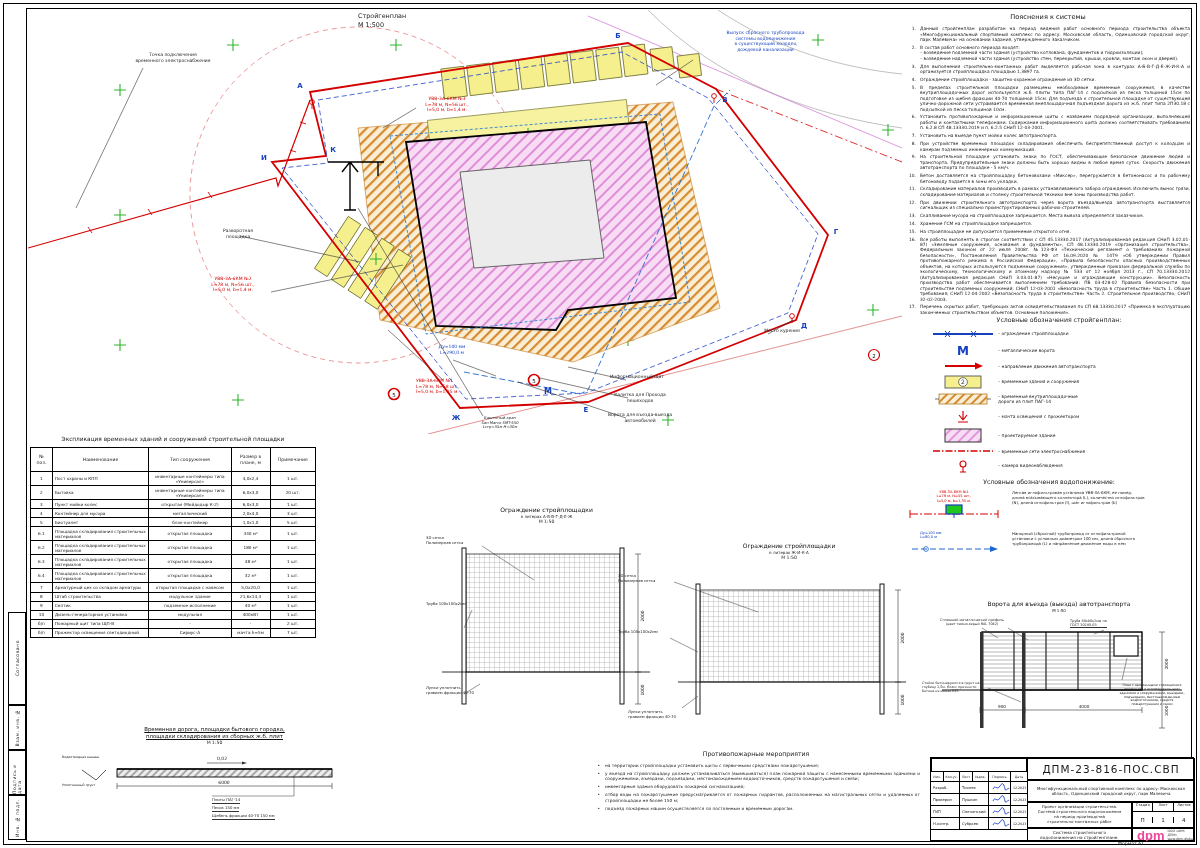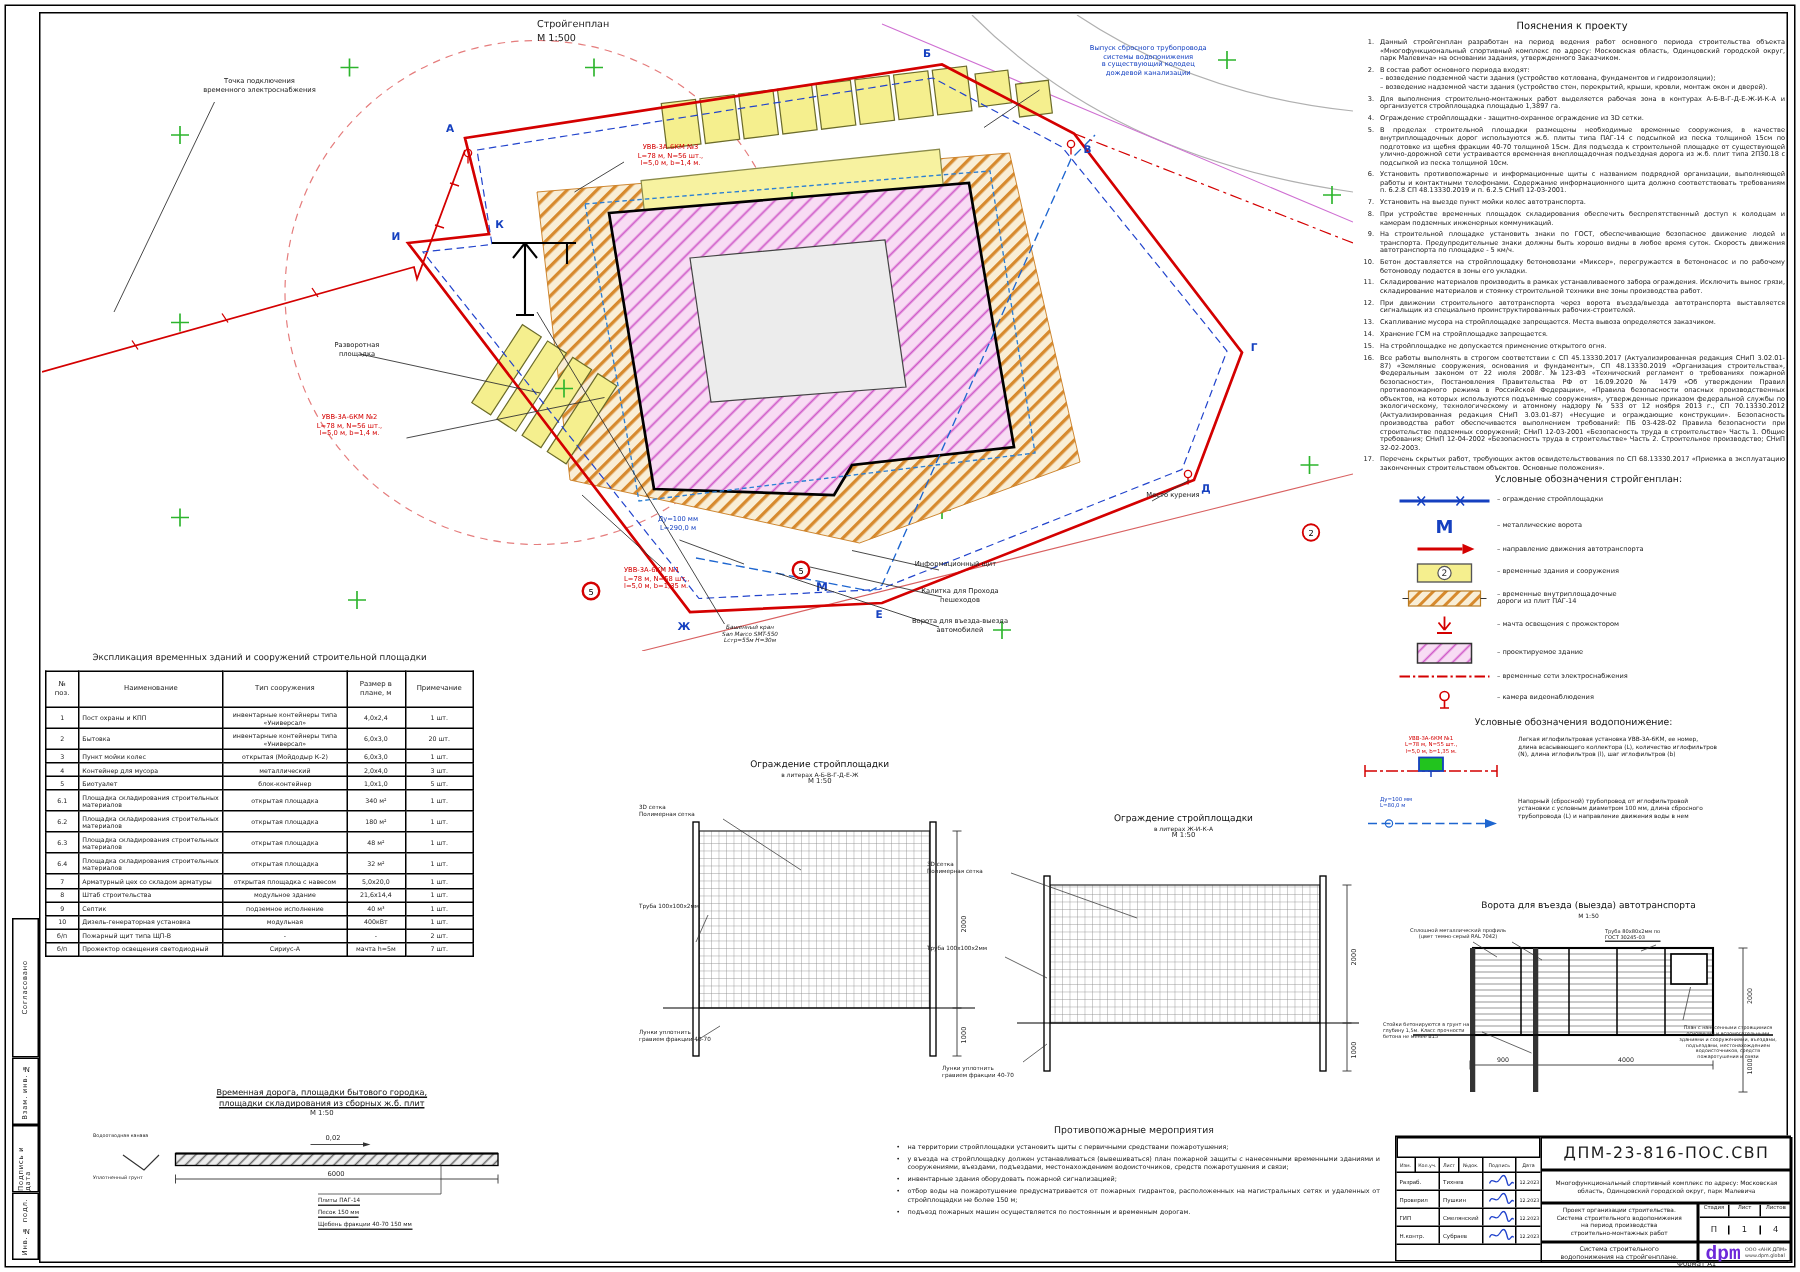--- a/index.html
+++ b/index.html
@@ -62,21 +62,21 @@
   .tb-doc{font-size:10.5px;letter-spacing:1px;display:flex;align-items:center;justify-content:center;}
   .tb-obj{font-size:4px;line-height:1.3;text-align:center;padding:2px 4px;display:flex;align-items:center;justify-content:center;}
   .tb-proj{font-size:3.9px;line-height:1.25;text-align:center;white-space:pre-line;display:flex;align-items:center;justify-content:center;padding:1px;}
   .tb-sheet{font-size:4.2px;line-height:1.3;text-align:center;white-space:pre-line;display:flex;align-items:center;justify-content:center;}
   .stage-h{font-size:3.6px;text-align:center;}
   .stage-v{font-size:5.6px;text-align:center;}
   .sign-head{display:flex;height:10px;}
   .sign-head div{border-right:0.6px solid #000;border-bottom:0.6px solid #000;font-size:3.2px;display:flex;align-items:center;justify-content:center;flex:none;box-sizing:border-box;}
   .tbr{display:flex;height:12px;border-bottom:0.6px solid #000;box-sizing:border-box;}
   .tbr span{font-size:3.7px;display:flex;align-items:center;padding-left:2px;border-right:0.6px solid #000;box-sizing:border-box;flex:none;overflow:hidden;}
-  .logo-red{color:#6d28d9;font-weight:bold;font-size:13px;line-height:1;font-family:Liberation Mono, monospace;}
+  .logo-red{color:#ec4899;font-weight:bold;font-size:13px;line-height:1;font-family:Liberation Sans, sans-serif;}
   .logo-sub{font-size:3.2px;line-height:1.25;color:#333;text-align:left;}
   .fmt{position:absolute;left:1118px;top:841px;font-size:4.6px;color:#222;}
 </style>
 </head>
 <body>
 
 <div class="sheet">
   <div class="outerline"></div>
   <div class="frame"></div>
 
@@ -240,21 +240,21 @@
     <div class="pl" style="left:562px;top:382px;width:100px;">Калитка для Прохода
 пешеходов</div>
     <div class="pl" style="left:558px;top:402px;width:108px;">Ворота для въезда-выезда
 автомобилей</div>
     <div class="pl" style="left:430px;top:406px;width:84px;font-size:3.8px;font-style:italic;">Башенный кран
 San Marco SMT-550
 Lстр=55м Н=30м</div>
   </div>
 
   <div class="notes">
-    <div class="notes-title">Пояснения к проекту</div>
+    <div class="notes-title">Пояснения к системы</div>
     <div>
 
         <div class="note-row">
           <div class="note-num">1.</div>
           <div class="note-text">Данный стройгенплан разработан на период ведения работ основного периода строительства объекта «Многофункциональный спортивный комплекс по адресу: Московская область, Одинцовский городской округ, парк Малевича» на основании задания, утвержденного Заказчиком.</div>
         </div>
 
         <div class="note-row">
           <div class="note-num">2.</div>
           <div class="note-text">В состав работ основного периода входят:

